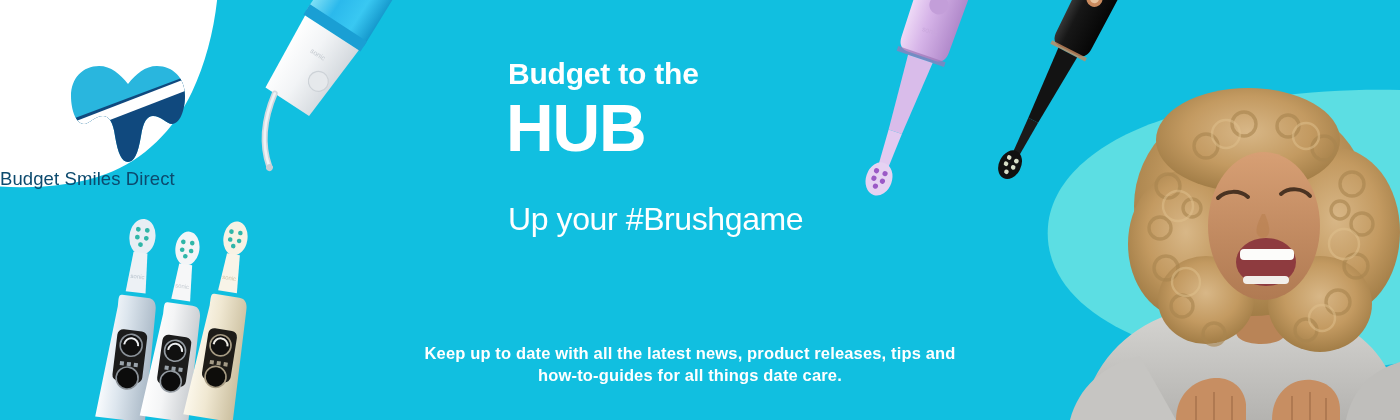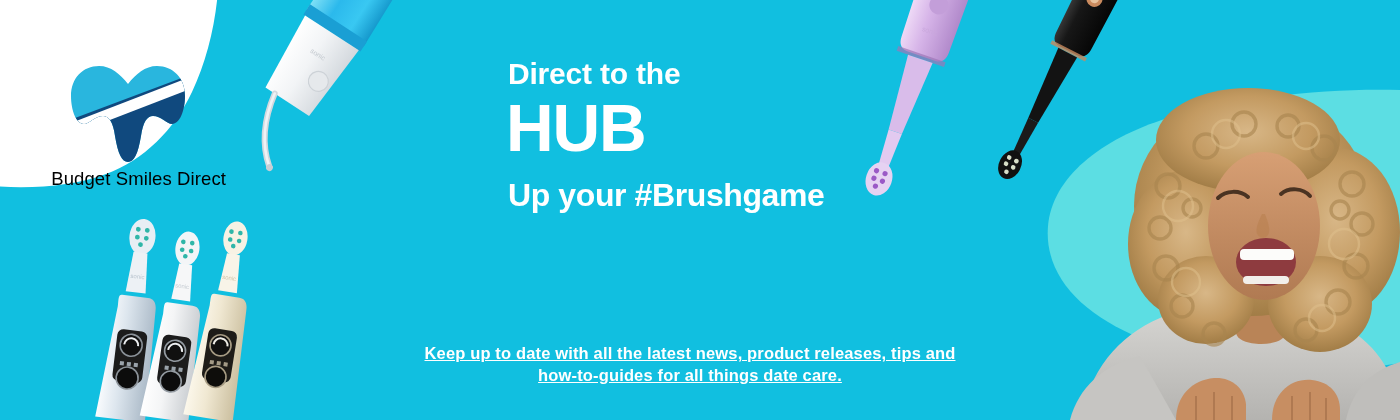--- a/index.html
+++ b/index.html
@@ -28,25 +28,25 @@
     position:absolute;
     left:0; top:0;
     width:262px; height:240px;
     z-index:7;
     pointer-events:none;
   }
   .logo-wordmark{
     position:absolute;
     left:0; top:168px;
     width:226px;
-    text-align:right;
+    text-align:left;
     font-family:"Liberation Sans", sans-serif;
     font-size:18.5px;
     letter-spacing:.1px;
-    color:#000000;
+    color:#0c4a6e;
     white-space:nowrap;
   }
 
   
   #headline{
     position:absolute;
     left:506px; top:58px;
     width:640px;
     z-index:8;
     color:#ffffff;
@@ -61,38 +61,38 @@
   .big{
     font-size:66px;
     font-weight:bold;
     line-height:.96;
     letter-spacing:-1.2px;
     margin:0 0 0 0;
   }
   .big.second{margin-top:8px;}
   .tagline{
     font-size:32px;
-    font-weight:bold;
+    font-weight:normal;
     line-height:1.05;
     letter-spacing:-.4px;
-    margin:18px 0 0 2px;
+    margin:42px 0 0 2px;
   }
   #subcopy{
     position:absolute;
     left:250px; top:342px;
     width:880px;
     z-index:8;
     text-align:center;
     color:#ffffff;
     font-size:16.5px;
     font-weight:bold;
     line-height:1.35;
     letter-spacing:.15px;
   }
-  #subcopy span{display:block;text-decoration:underline;}
+  #subcopy span{display:block;}
 </style>
 </head>
 <body>
 
 <div id="banner">
 
   <svg class="layer" viewBox="0 0 1400 420" preserveAspectRatio="none">
     <rect x="0" y="0" width="1400" height="420" fill="#11BFE0"></rect>
   </svg>
 
@@ -425,21 +425,21 @@
       <g clip-path="url(#toothClip)">
         <rect x="-10" y="-10" width="140" height="125" fill="#29B6DE"></rect>
         <path d="M-20,120 L-20,66 L140,6 L140,120 Z" fill="#10497E"></path>
         <path d="M-20,70 L140,8 L140,20 L-20,82 Z" fill="#FFFFFF"></path>
       </g>
     </svg>
     <div class="logo-wordmark">Budget Smiles Direct</div>
   </div>
 
   <div id="headline">
-    <div class="eyebrow">Direct to the</div>
+    <div class="eyebrow">Budget to the</div>
     <div class="big second">HUB</div>
     <div class="tagline">Up your #Brushgame</div>
   </div>
 
   <div id="subcopy">
     <span>Keep up to date with all the latest news, product releases, tips and</span>
     <span>how-to-guides for all things date care.</span>
   </div>
 
 </div>

